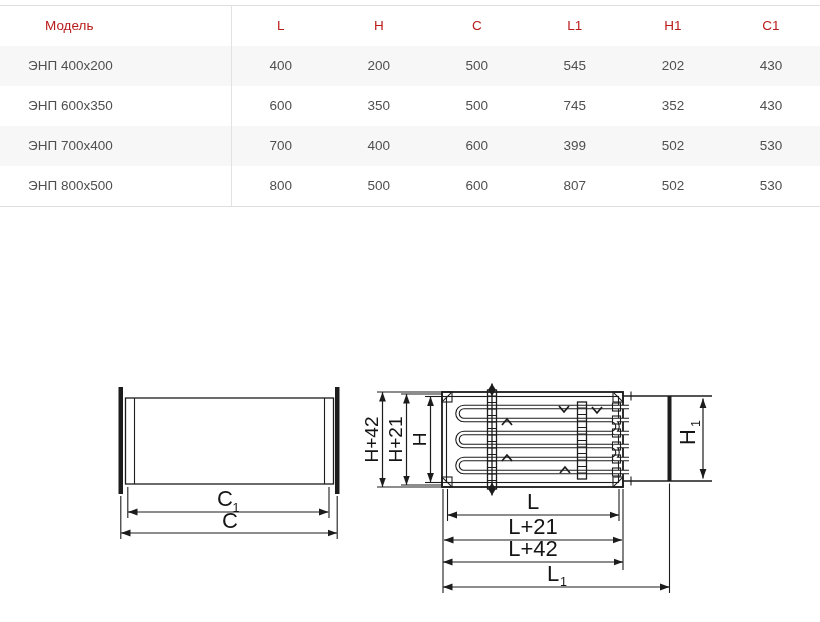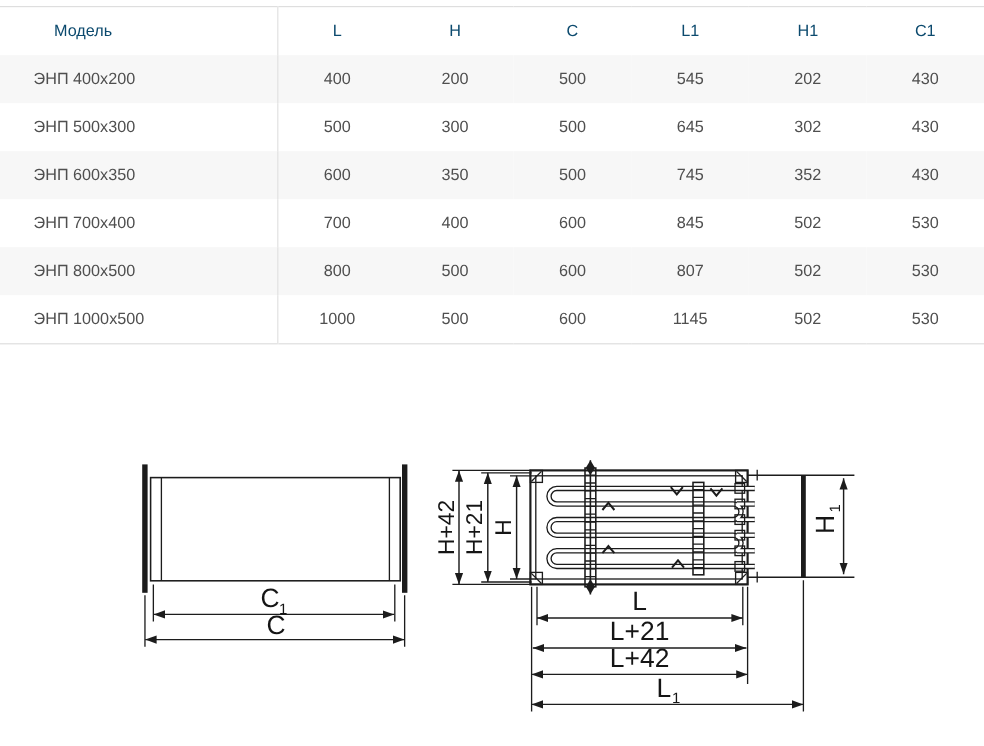--- a/index.html
+++ b/index.html
@@ -3,21 +3,21 @@
 <meta charset="utf-8">
 <style>
   html,body{margin:0;padding:0;background:#fff;}
   .screen{position:relative;width:820px;height:622px;background:#fff;overflow:hidden;
           font-family:"Liberation Sans","DejaVu Sans",sans-serif;}
   
   .spec-table{position:absolute;top:5px;left:0;width:820px;border-collapse:collapse;
               border-top:1px solid #dedede;border-bottom:1px solid #dedede;}
   .spec-table th,.spec-table td{height:40px;padding:0;font-weight:400;font-size:13.5px;
               color:#4f4f4f;line-height:40px;white-space:nowrap;}
-  .spec-table th{color:#0c4a6e;}
+  .spec-table th{color:#b91c1c;}
   .col-model{width:195px;text-align:left;border-right:1px solid #e2e2e2;}
   th.col-model{padding-left:45px;}
   td.col-model{padding-left:28px;margin-left:28px;}
   .col-val{width:104px;text-align:center;}
   .spec-table tbody tr:nth-child(odd){background:#f7f7f7;}
   
   .drawings{position:absolute;top:365px;left:0;}
   .ln{stroke:#1c1c1c;stroke-width:1.3;fill:none;}
   .thin{stroke:#1c1c1c;stroke-width:1.1;fill:none;}
   .bold{stroke:#1c1c1c;stroke-width:1.8;fill:#fff;}
@@ -50,61 +50,43 @@
       <tr>
         <td class="col-model">ЭНП 400x200</td>
         <td class="col-val">400</td>
         <td class="col-val">200</td>
         <td class="col-val">500</td>
         <td class="col-val">545</td>
         <td class="col-val">202</td>
         <td class="col-val">430</td>
       </tr>
       <tr>
-        <td class="col-model">ЭНП 500x300</td>
-        <td class="col-val">500</td>
-        <td class="col-val">300</td>
-        <td class="col-val">500</td>
-        <td class="col-val">645</td>
-        <td class="col-val">302</td>
-        <td class="col-val">430</td>
-      </tr>
-      <tr>
         <td class="col-model">ЭНП 600x350</td>
         <td class="col-val">600</td>
         <td class="col-val">350</td>
         <td class="col-val">500</td>
         <td class="col-val">745</td>
         <td class="col-val">352</td>
         <td class="col-val">430</td>
       </tr>
       <tr>
         <td class="col-model">ЭНП 700x400</td>
         <td class="col-val">700</td>
         <td class="col-val">400</td>
         <td class="col-val">600</td>
-        <td class="col-val">845</td>
+        <td class="col-val">399</td>
         <td class="col-val">502</td>
         <td class="col-val">530</td>
       </tr>
       <tr>
         <td class="col-model">ЭНП 800x500</td>
         <td class="col-val">800</td>
         <td class="col-val">500</td>
         <td class="col-val">600</td>
         <td class="col-val">807</td>
-        <td class="col-val">502</td>
-        <td class="col-val">530</td>
-      </tr>
-      <tr>
-        <td class="col-model">ЭНП 1000x500</td>
-        <td class="col-val">1000</td>
-        <td class="col-val">500</td>
-        <td class="col-val">600</td>
-        <td class="col-val">1145</td>
         <td class="col-val">502</td>
         <td class="col-val">530</td>
       </tr>
     </tbody>
   </table>
 
   <svg class="drawings" width="820" height="257" viewBox="0 0 820 257">
     <defs>
       <marker id="arw" viewBox="0 0 10 8" refX="9.5" refY="4" markerWidth="10" markerHeight="8" orient="auto-start-reverse" markerUnits="userSpaceOnUse">
         <path d="M0,0.6 L9.5,4 L0,7.4 Z" fill="#1c1c1c"></path>

